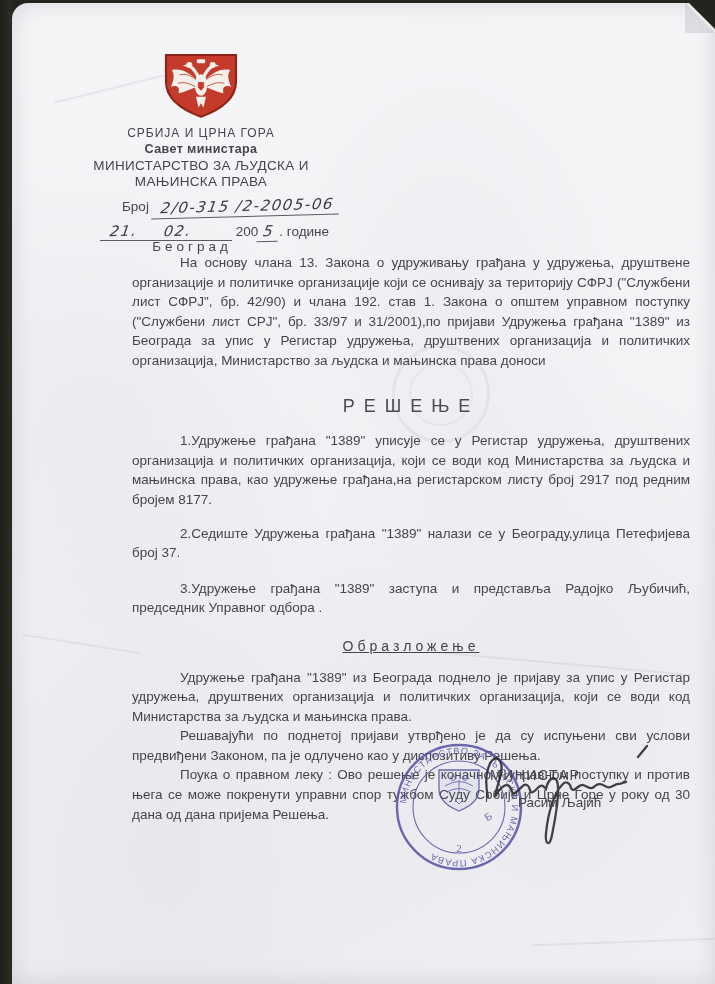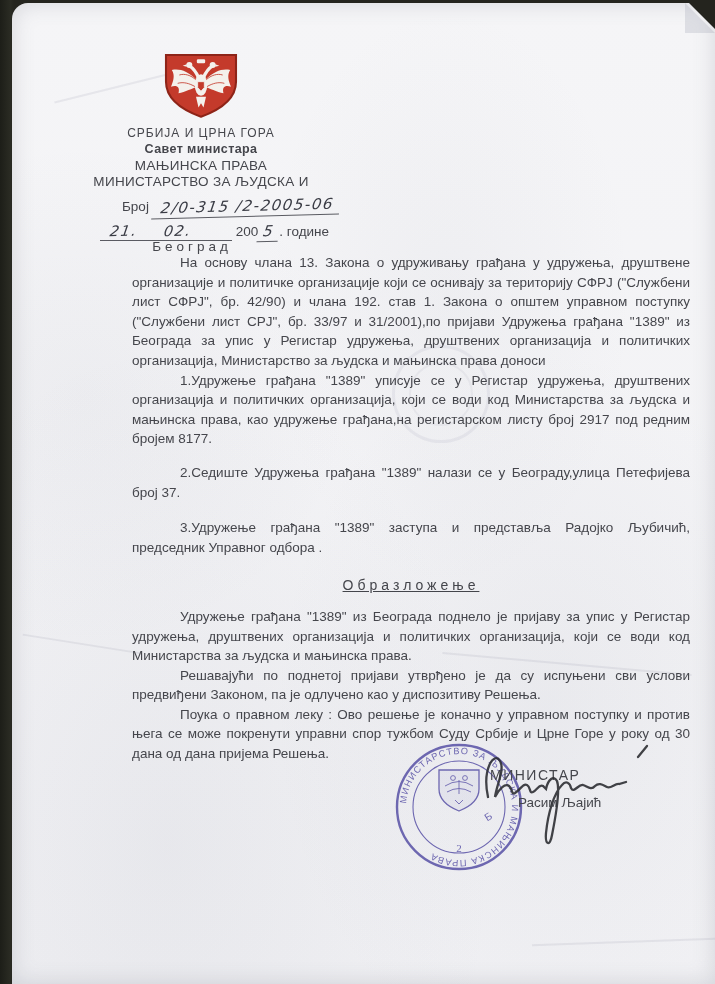--- a/index.html
+++ b/index.html
@@ -111,39 +111,40 @@
       <path d="M33,17 L28,19 L33,20 Z" fill="#f4f1ec"></path>
       <path d="M67,17 L72,19 L67,20 Z" fill="#f4f1ec"></path>
       <rect x="45" y="11" width="10" height="5" rx="1.5" fill="#f4f1ec"></rect>
       <path d="M44,56 L56,56 L53,69 L50,64 L47,69 Z" fill="#f4f1ec"></path>
       <path d="M46,38 h8 v7 l-4,4.5 l-4,-4.5 Z" fill="#c43a2b" stroke="#f4f1ec" stroke-width="1"></path>
     </svg>
 
     <div class="hdr">
       <p class="hdr-country">СРБИЈА И ЦРНА ГОРА</p>
       <p class="hdr-council">Савет министара</p>
+      <p class="hdr-ministry">МИНИСТАРСТВО ЗА ЉУДСКА И</p>
       <p class="hdr-ministry">МАЊИНСКА ПРАВА</p>
-      <p class="hdr-ministry">МИНИСТАРСТВО ЗА ЉУДСКА И</p>
     </div>
 
     <div class="row-number">
       <span>Број</span>
       <span class="uline num-val hw">2/0-315 /2-2005-06</span>
     </div>
 
     <div class="row-date">
       <span class="uline date-box"><span class="hw">21.</span><span class="hw date-m">02.</span></span>
       <span>200</span><span class="uline hw yr-hw">5</span><span>. године</span>
     </div>
     <div class="city">Београд</div>
 
     <div class="ghost-stamp"></div>
 
     <div class="body-col">
       <p>На основу члана 13. Закона о удруживању грађана у удружења, друштвене организације и политичке организације који се оснивају за територију СФРЈ ("Службени лист СФРЈ", бр. 42/90) и члана 192. став 1. Закона о општем управном поступку ("Службени лист СРЈ", бр. 33/97 и 31/2001),по пријави Удружења грађана "1389" из Београда за упис у Регистар удружења, друштвених организација и политичких организација, Министарство за људска и мањинска права доноси</p>
+      <h1 class="title-resenje">РЕШЕЊЕ</h1>
       <p class="pt1">1.Удружење грађана "1389" уписује се у Регистар удружења, друштвених организација и политичких организација, који се води код Министарства за људска и мањинска права, као удружење грађана,на регистарском листу број 2917 под редним бројем  8177.</p>
       <p class="pt2">2.Седиште Удружења грађана "1389" налази се у Београду,улица Петефијева број 37.</p>
       <p>3.Удружење грађана "1389" заступа и представља Радојко Љубичић, председник Управног одбора .</p>
       <h2 class="title-obraz">Образложење</h2>
       <p>Удружење грађана "1389" из Београда поднело је пријаву за упис у Регистар удружења, друштвених организација и политичких организација, који се води код Министарства за људска и мањинска права.</p>
       <p>Решавајући по поднетој пријави утврђено је да су испуњени сви услови предвиђени Законом, па је одлучено као у диспозитиву Решења.</p>
       <p>Поука о правном леку : Ово решење је коначно у управном поступку и против њега се може покренути управни спор тужбом Суду Србије и Црне Горе у року од 30 дана од дана пријема Решења.</p>
     </div>
 
 

